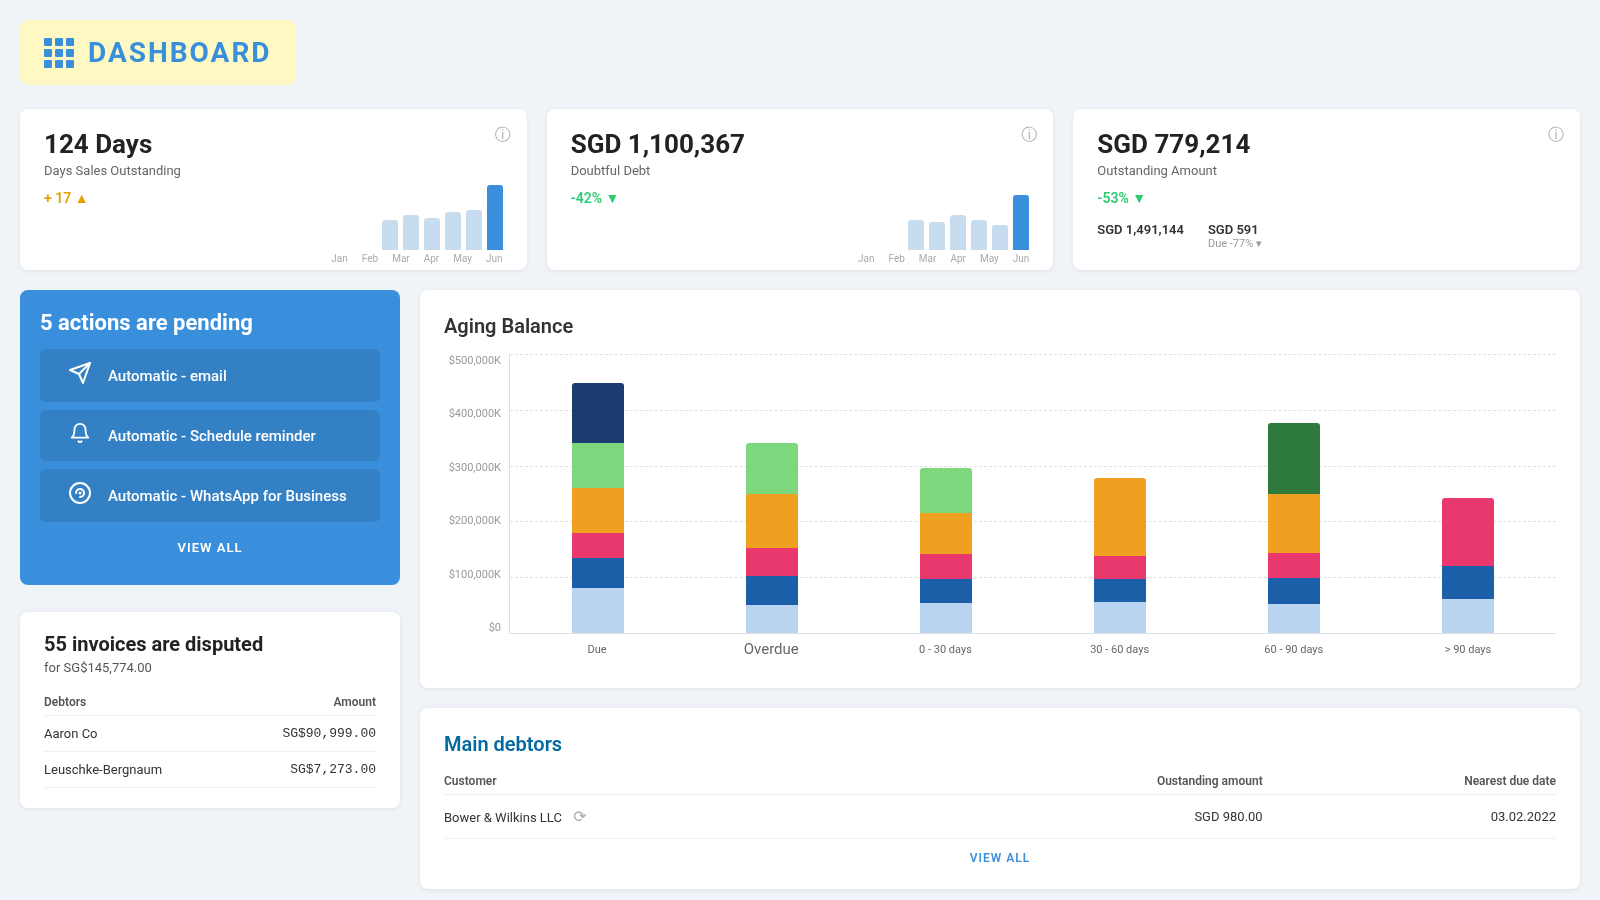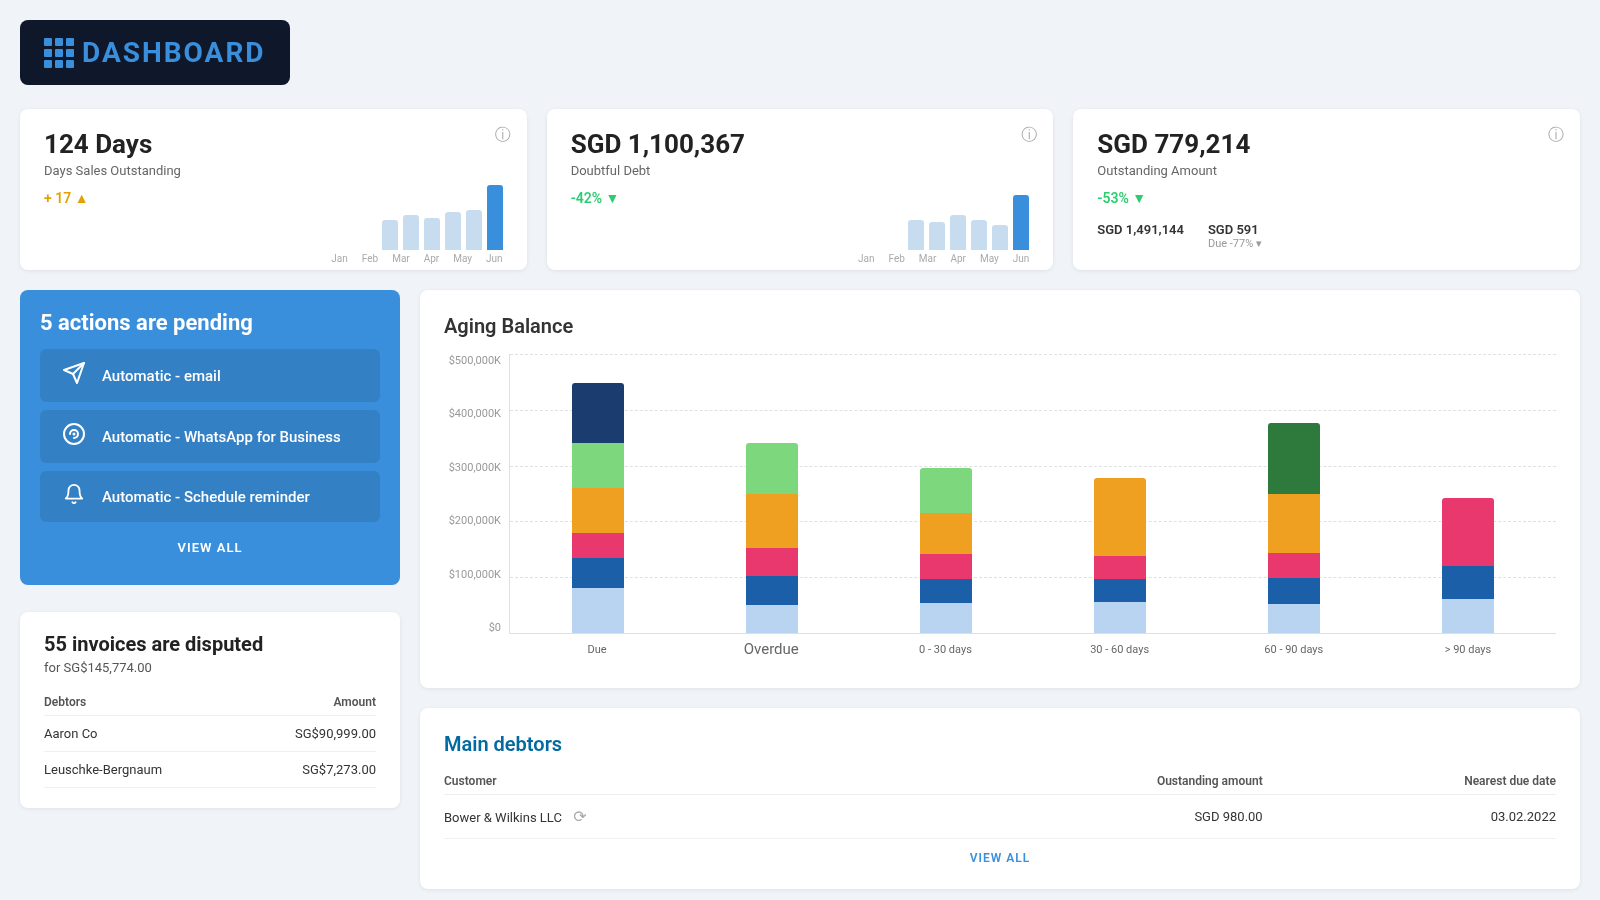--- a/index.html
+++ b/index.html
@@ -5,26 +5,26 @@
     * { box-sizing: border-box; margin: 0; padding: 0; }
     body {
       font-family: -apple-system, BlinkMacSystemFont, 'Segoe UI', Roboto, sans-serif;
       background: #f0f4f8;
       padding: 20px;
       min-height: 900px;
       width: 1600px;
     }
 
     .dashboard-header {
-      background: #0f172a;
+      background: #fef9c3;
       border-radius: 8px;
       padding: 16px 24px;
       display: inline-flex;
       align-items: center;
-      gap: 8px;
+      gap: 14px;
       margin-bottom: 24px;
     }
 
     .grid-icon {
       display: grid;
       grid-template-columns: repeat(3, 8px);
       gap: 3px;
     }
 
     .grid-dot {
@@ -142,21 +142,21 @@
     .actions-title {
       font-size: 22px;
       font-weight: 700;
       margin-bottom: 14px;
     }
 
     .action-item {
       display: flex;
       align-items: center;
       gap: 14px;
-      padding: 12px 20px;
+      padding: 12px 26px;
       border-radius: 6px;
       margin-bottom: 8px;
       cursor: pointer;
       font-size: 15px;
       font-weight: 500;
     }
     .action-item.darker { background: rgba(0,0,0,0.1); }
 
     .action-icon {
       font-size: 22px;
@@ -213,21 +213,21 @@
 
     .disputed-table th:last-child { text-align: right; }
 
     .disputed-table td {
       font-size: 13px;
       color: #333;
       padding: 10px 0;
       border-bottom: 1px solid #f0f0f0;
     }
 
-    .disputed-table td:last-child { text-align: right; }
+    .disputed-table td:last-child { text-align: right; font-family: Liberation Mono, monospace; }
 
     
     .right-col {
       display: flex;
       flex-direction: column;
       gap: 20px;
     }
 
     .aging-card {
       background: white;
@@ -418,37 +418,37 @@
           <svg width="24" height="24" viewBox="0 0 24 24" fill="none" xmlns="http://www.w3.org/2000/svg">
             <path d="M22 2L11 13" stroke="white" stroke-width="2" stroke-linecap="round" stroke-linejoin="round"></path>
             <path d="M22 2L15 22L11 13L2 9L22 2Z" stroke="white" stroke-width="2" stroke-linecap="round" stroke-linejoin="round"></path>
           </svg>
         </span>
         <span>Automatic - email</span>
       </div>
 
       <div class="action-item darker">
         <span class="action-icon">
+          <svg width="22" height="22" viewBox="0 0 24 24" fill="none" xmlns="http://www.w3.org/2000/svg">
+            <path d="M18 8A6 6 0 0 0 6 8c0 7-3 9-3 9h18s-3-2-3-9" stroke="white" stroke-width="2" stroke-linecap="round" stroke-linejoin="round"></path>
+            <path d="M13.73 21a2 2 0 0 1-3.46 0" stroke="white" stroke-width="2" stroke-linecap="round" stroke-linejoin="round"></path>
+          </svg>
+        </span>
+        <span>Automatic - Schedule reminder</span>
+      </div>
+
+      <div class="action-item darker">
+        <span class="action-icon">
           <svg width="24" height="24" viewBox="0 0 24 24" fill="none" xmlns="http://www.w3.org/2000/svg">
             <circle cx="12" cy="12" r="10" stroke="white" stroke-width="2"></circle>
             <path d="M8 12c0-2.2 1.8-4 4-4s4 1.8 4 4-1.8 4-4 4" stroke="white" stroke-width="2" stroke-linecap="round"></path>
             <circle cx="12" cy="12" r="1.5" fill="white"></circle>
           </svg>
         </span>
         <span>Automatic - WhatsApp for Business</span>
-      </div>
-
-      <div class="action-item darker">
-        <span class="action-icon">
-          <svg width="22" height="22" viewBox="0 0 24 24" fill="none" xmlns="http://www.w3.org/2000/svg">
-            <path d="M18 8A6 6 0 0 0 6 8c0 7-3 9-3 9h18s-3-2-3-9" stroke="white" stroke-width="2" stroke-linecap="round" stroke-linejoin="round"></path>
-            <path d="M13.73 21a2 2 0 0 1-3.46 0" stroke="white" stroke-width="2" stroke-linecap="round" stroke-linejoin="round"></path>
-          </svg>
-        </span>
-        <span>Automatic - Schedule reminder</span>
       </div>
 
       <div class="view-all-btn">VIEW ALL</div>
     </div>
 
     <div class="disputed-card">
       <div class="disputed-title">55 invoices are disputed</div>
       <div class="disputed-sub">for SG$145,774.00</div>
       <table class="disputed-table">
         <thead>

